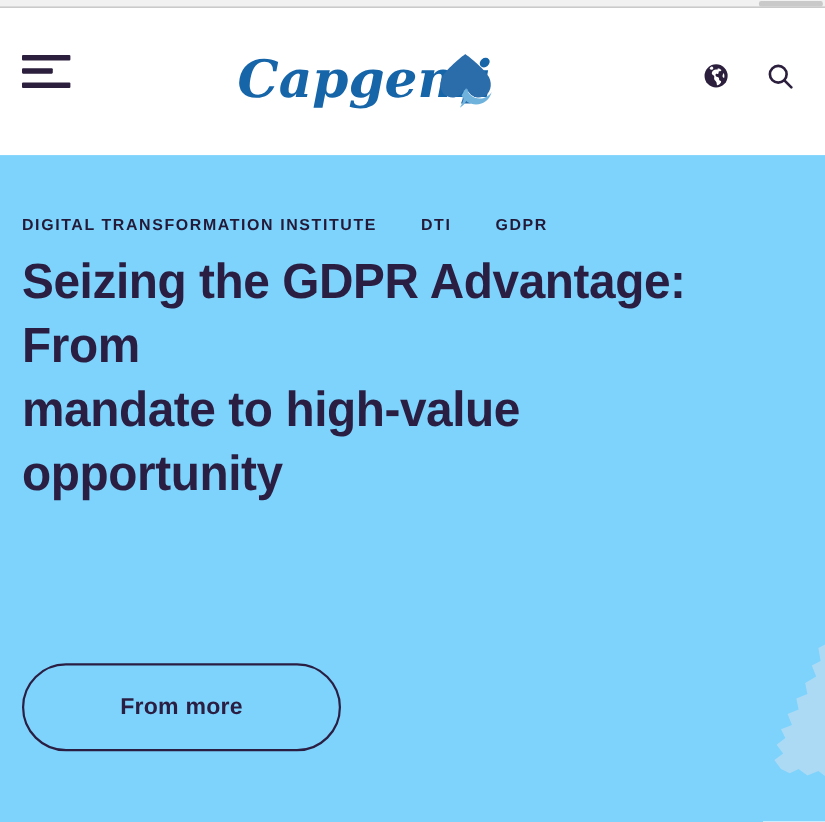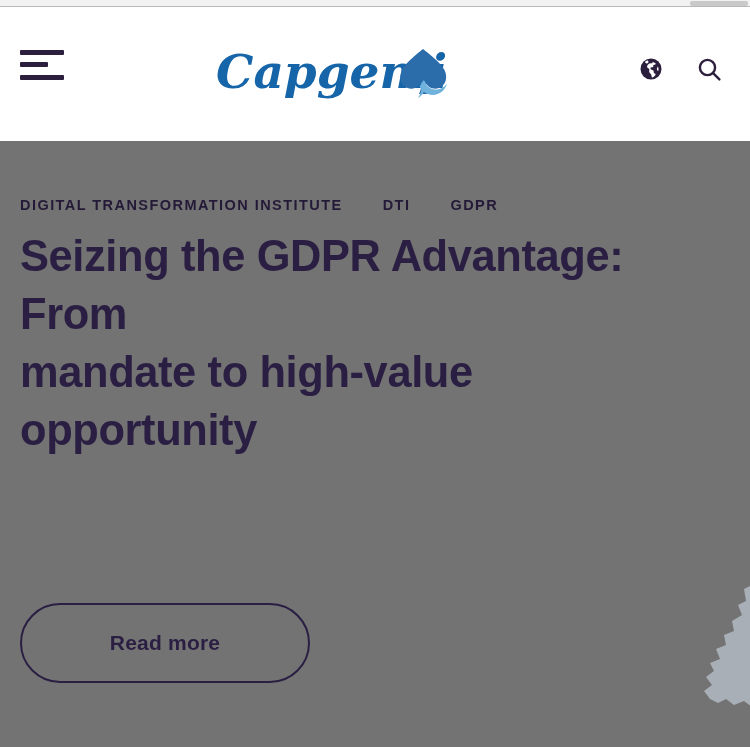--- a/index.html
+++ b/index.html
@@ -114,21 +114,21 @@
     padding: 0;
   }
 
   
   .hero {
     position: absolute;
     top: 141px;
     left: 0;
     width: 750px;
     height: 606px;
-    background: #737373;
+    background: #7dd3fc;
     overflow: hidden;
   }
 
   .hero-map {
     position: absolute;
     right: -6px;
     top: 430px;
     width: 130px;
     height: 200px;
     opacity: 0.55;
@@ -273,17 +273,17 @@
     </div>
 
     <div class="eyebrow">
       <span class="tag">Digital Transformation Institute</span>
       <span class="tag">DTI</span>
       <span class="tag">GDPR</span>
     </div>
 
     <h1 class="hero-title"><span>Seizing the GDPR Advantage: From</span><br><span>mandate to high-value opportunity</span></h1>
 
-    <button class="read-more">Read more</button>
+    <button class="read-more">From more</button>
 
   </div>
 
 </div>
 
 </body></html>

